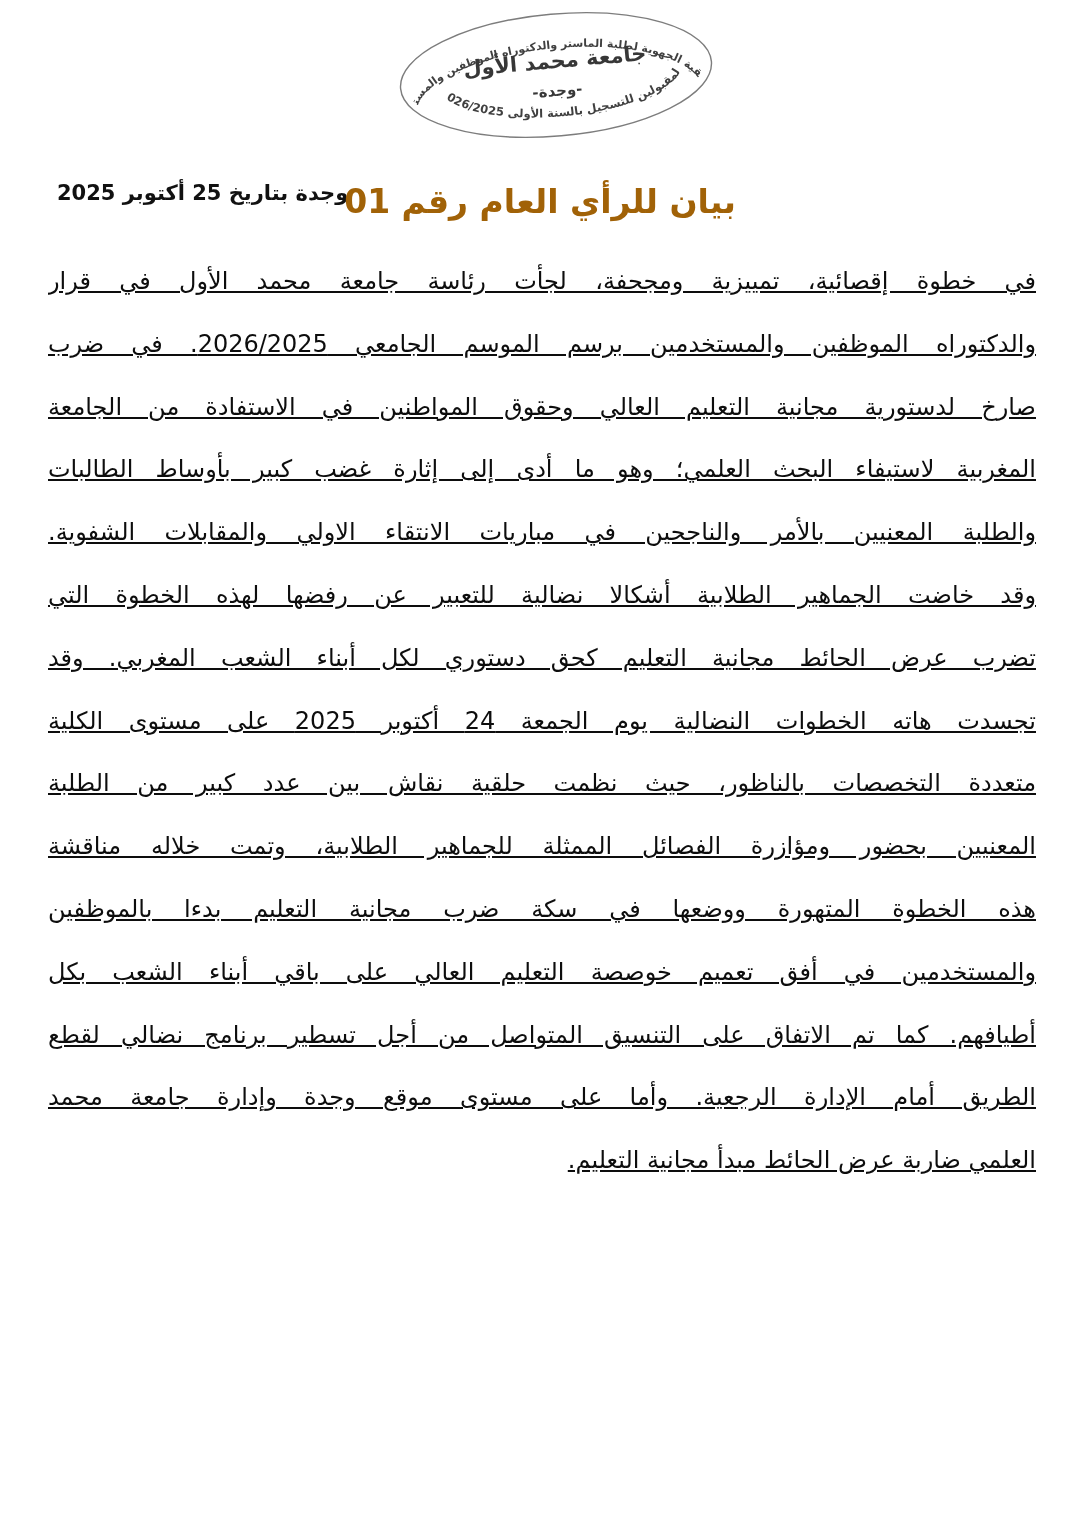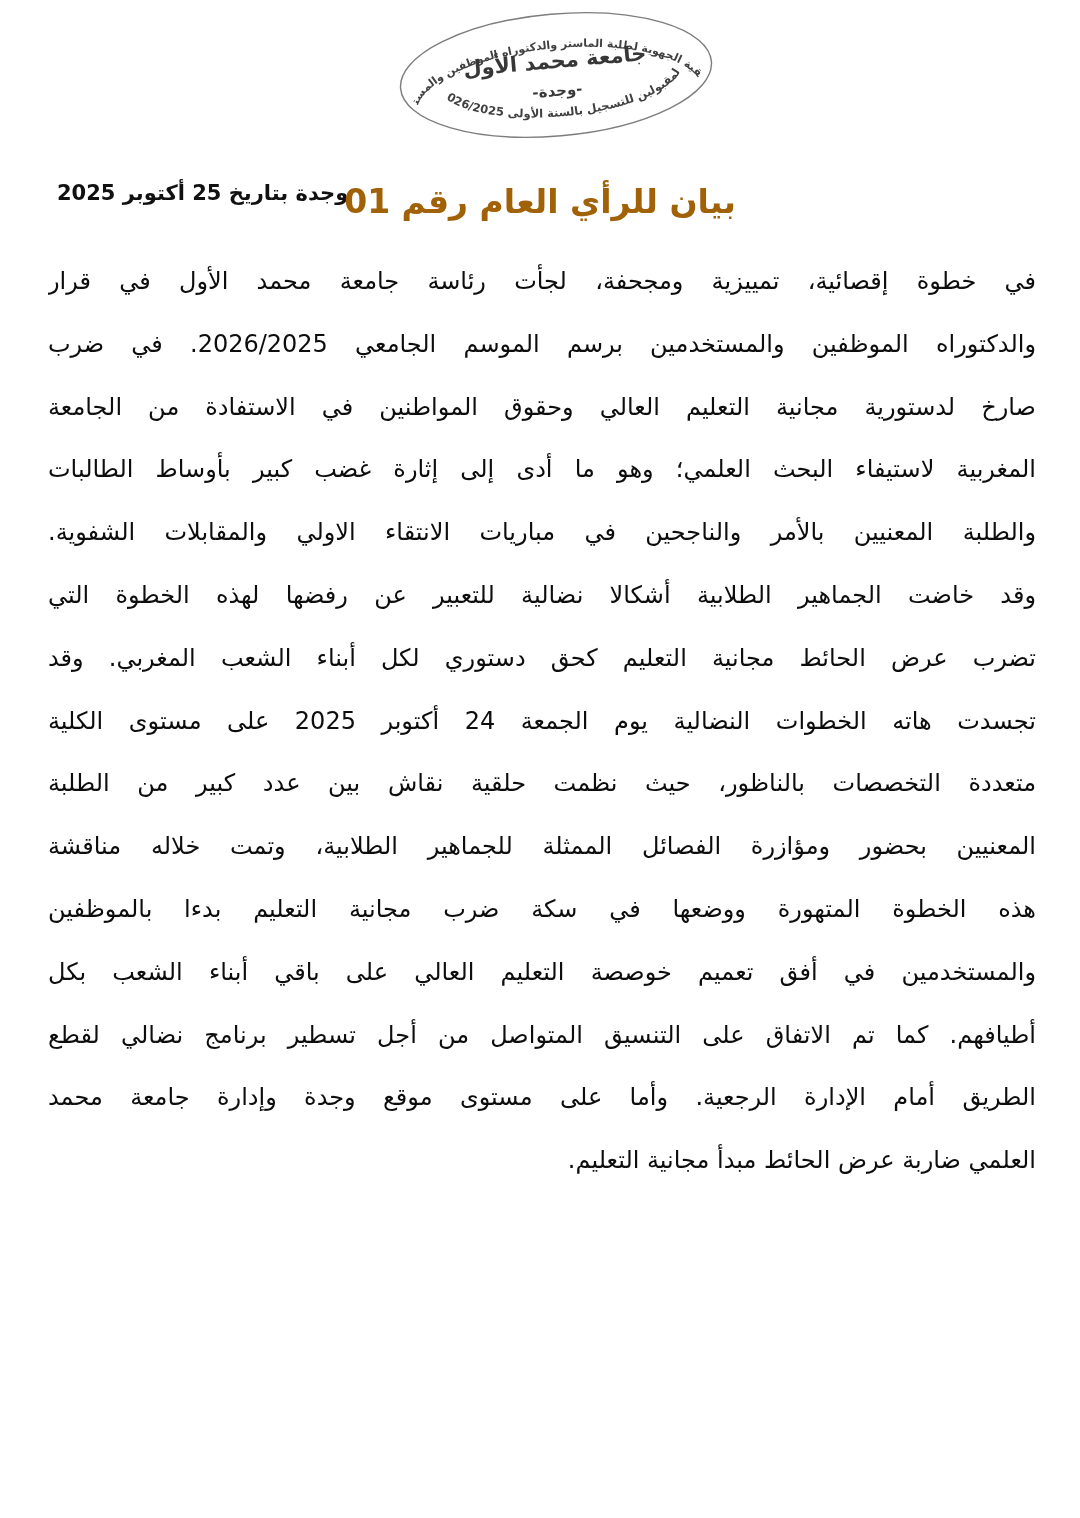--- a/index.html
+++ b/index.html
@@ -56,20 +56,21 @@
     direction:rtl;
     font-size:24px;
     color:#0d0d0d;
   }
   .body .body-line{
     height:62.8px;
     line-height:62.8px;
     text-align:justify;
     text-align-last:justify;
     overflow:hidden;
+    text-decoration:underline;
   }
   .body .body-line:last-child{
     text-align-last:right;
   }
 </style>
 </head>
 <body>
 
 <div class="page">
 

